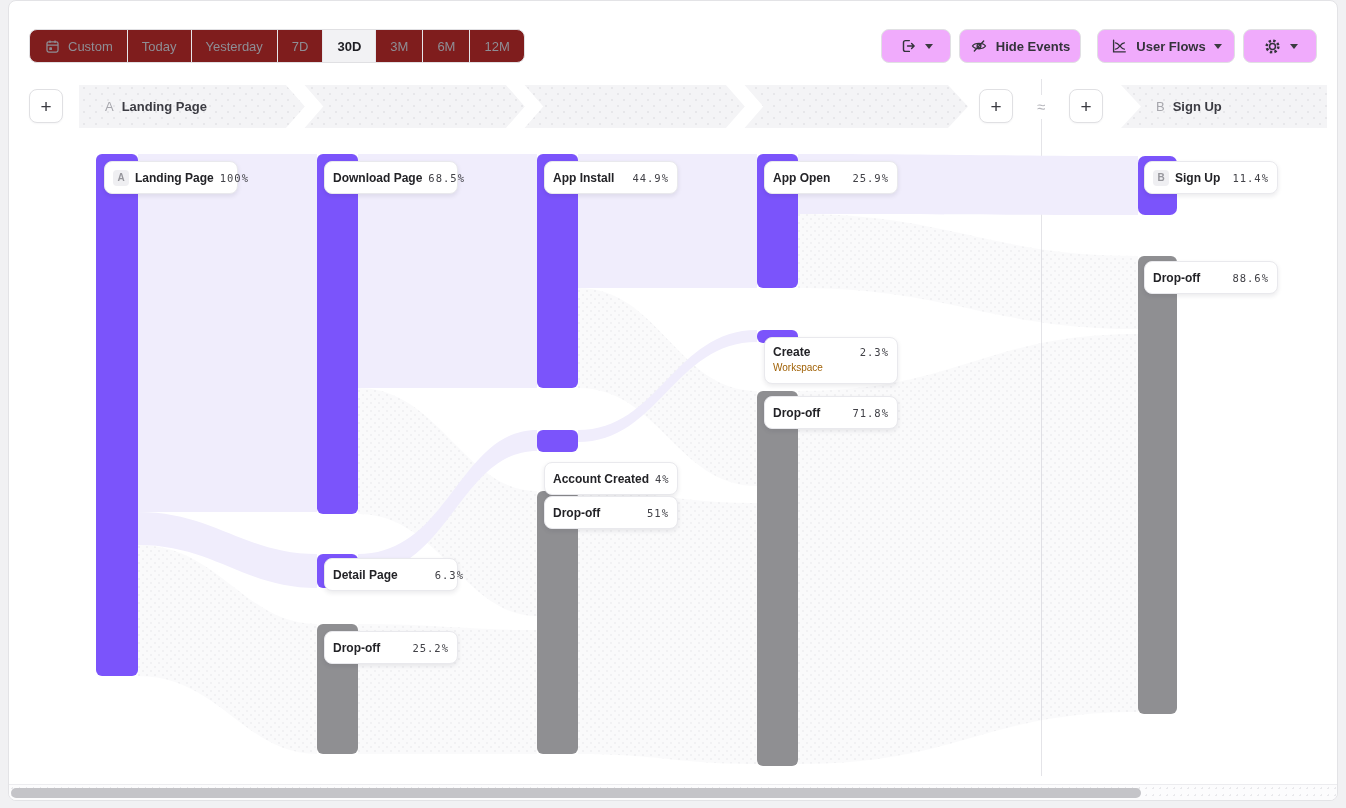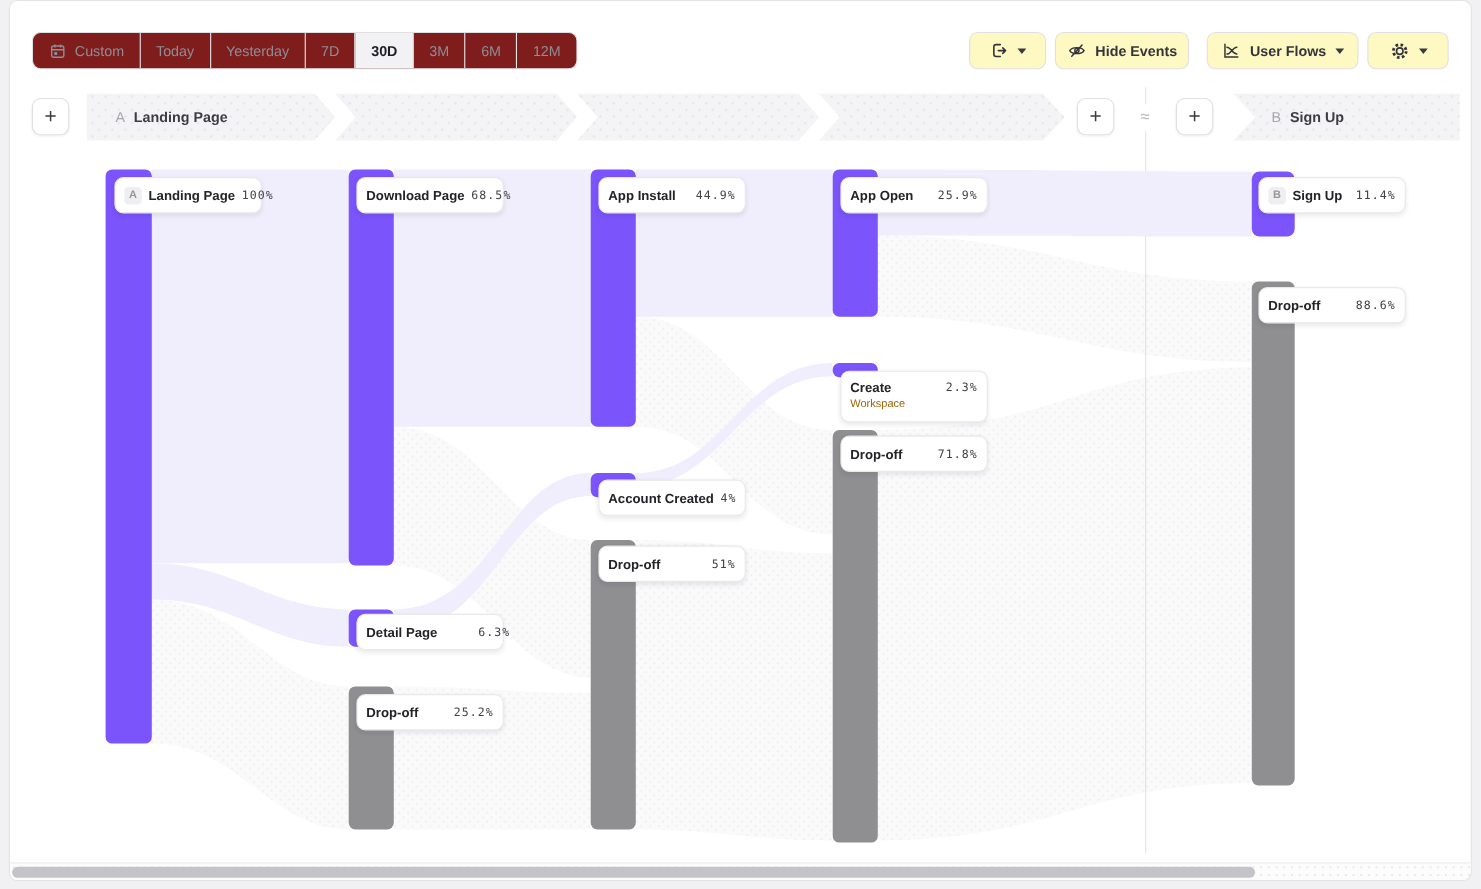--- a/index.html
+++ b/index.html
@@ -2,21 +2,21 @@
 <html><head>
 <meta charset="utf-8">
 <style>
   * { margin:0; padding:0; box-sizing:border-box; }
   html,body { width:1346px; height:808px; overflow:hidden; background:#f1f1f3;
               font-family:"Liberation Sans", sans-serif; }
   .panel { position:absolute; left:8px; top:0; width:1330px; height:801px;
            background:#ffffff; border:1px solid #e3e3e6; border-radius:8px; overflow:hidden; }
 
   
-  .toolbar-btn { position:absolute; top:28px; height:34px; background:#fef9c3;
+  .toolbar-btn { position:absolute; top:28px; height:34px; background:#f0abfc;
       border:1px solid #e0e0e3; border-radius:8px; display:flex; align-items:center;
       justify-content:center; gap:8px; font-size:13px; font-weight:700; color:#33333a;
       cursor:pointer; }
   .date-group { position:absolute; left:20px; top:28px; height:34px; display:flex;
       border:1px solid #e0e0e3; border-radius:8px; overflow:hidden; background:#7f1d1d; }
   .date-seg { display:flex; align-items:center; justify-content:center; gap:7px;
       padding:0 14px; font-size:13px; font-weight:400; color:#8e8e95;
       border-right:1px solid #e6e6e9; cursor:pointer; white-space:nowrap; }
   .date-seg:last-child { border-right:none; }
   .date-seg.selected { background:#f2f2f4; color:#1e1e23; font-weight:700; }
@@ -239,21 +239,21 @@
     <span style="display:flex; flex-direction:column; line-height:16px;">
       <span class="lbl">Create</span>
       <span class="sub">Workspace</span>
     </span>
     <span class="val" style="margin-top:2px;">2.3%</span>
   </div>
   <div class="node-card" style="left:755px; top:395px;">
     <span class="lbl">Drop-off</span>
     <span class="val">71.8%</span>
   </div>
-  <div class="node-card" style="left:535px; top:435px;">
+  <div class="node-card" style="left:535px; top:461px;">
     <span class="lbl">Account Created</span>
     <span class="val">4%</span>
   </div>
   <div class="node-card" style="left:535px; top:495px;">
     <span class="lbl">Drop-off</span>
     <span class="val">51%</span>
   </div>
   <div class="node-card" style="left:315px; top:557px;gap:37px;">
     <span class="lbl">Detail Page</span>
     <span class="val">6.3%</span>

